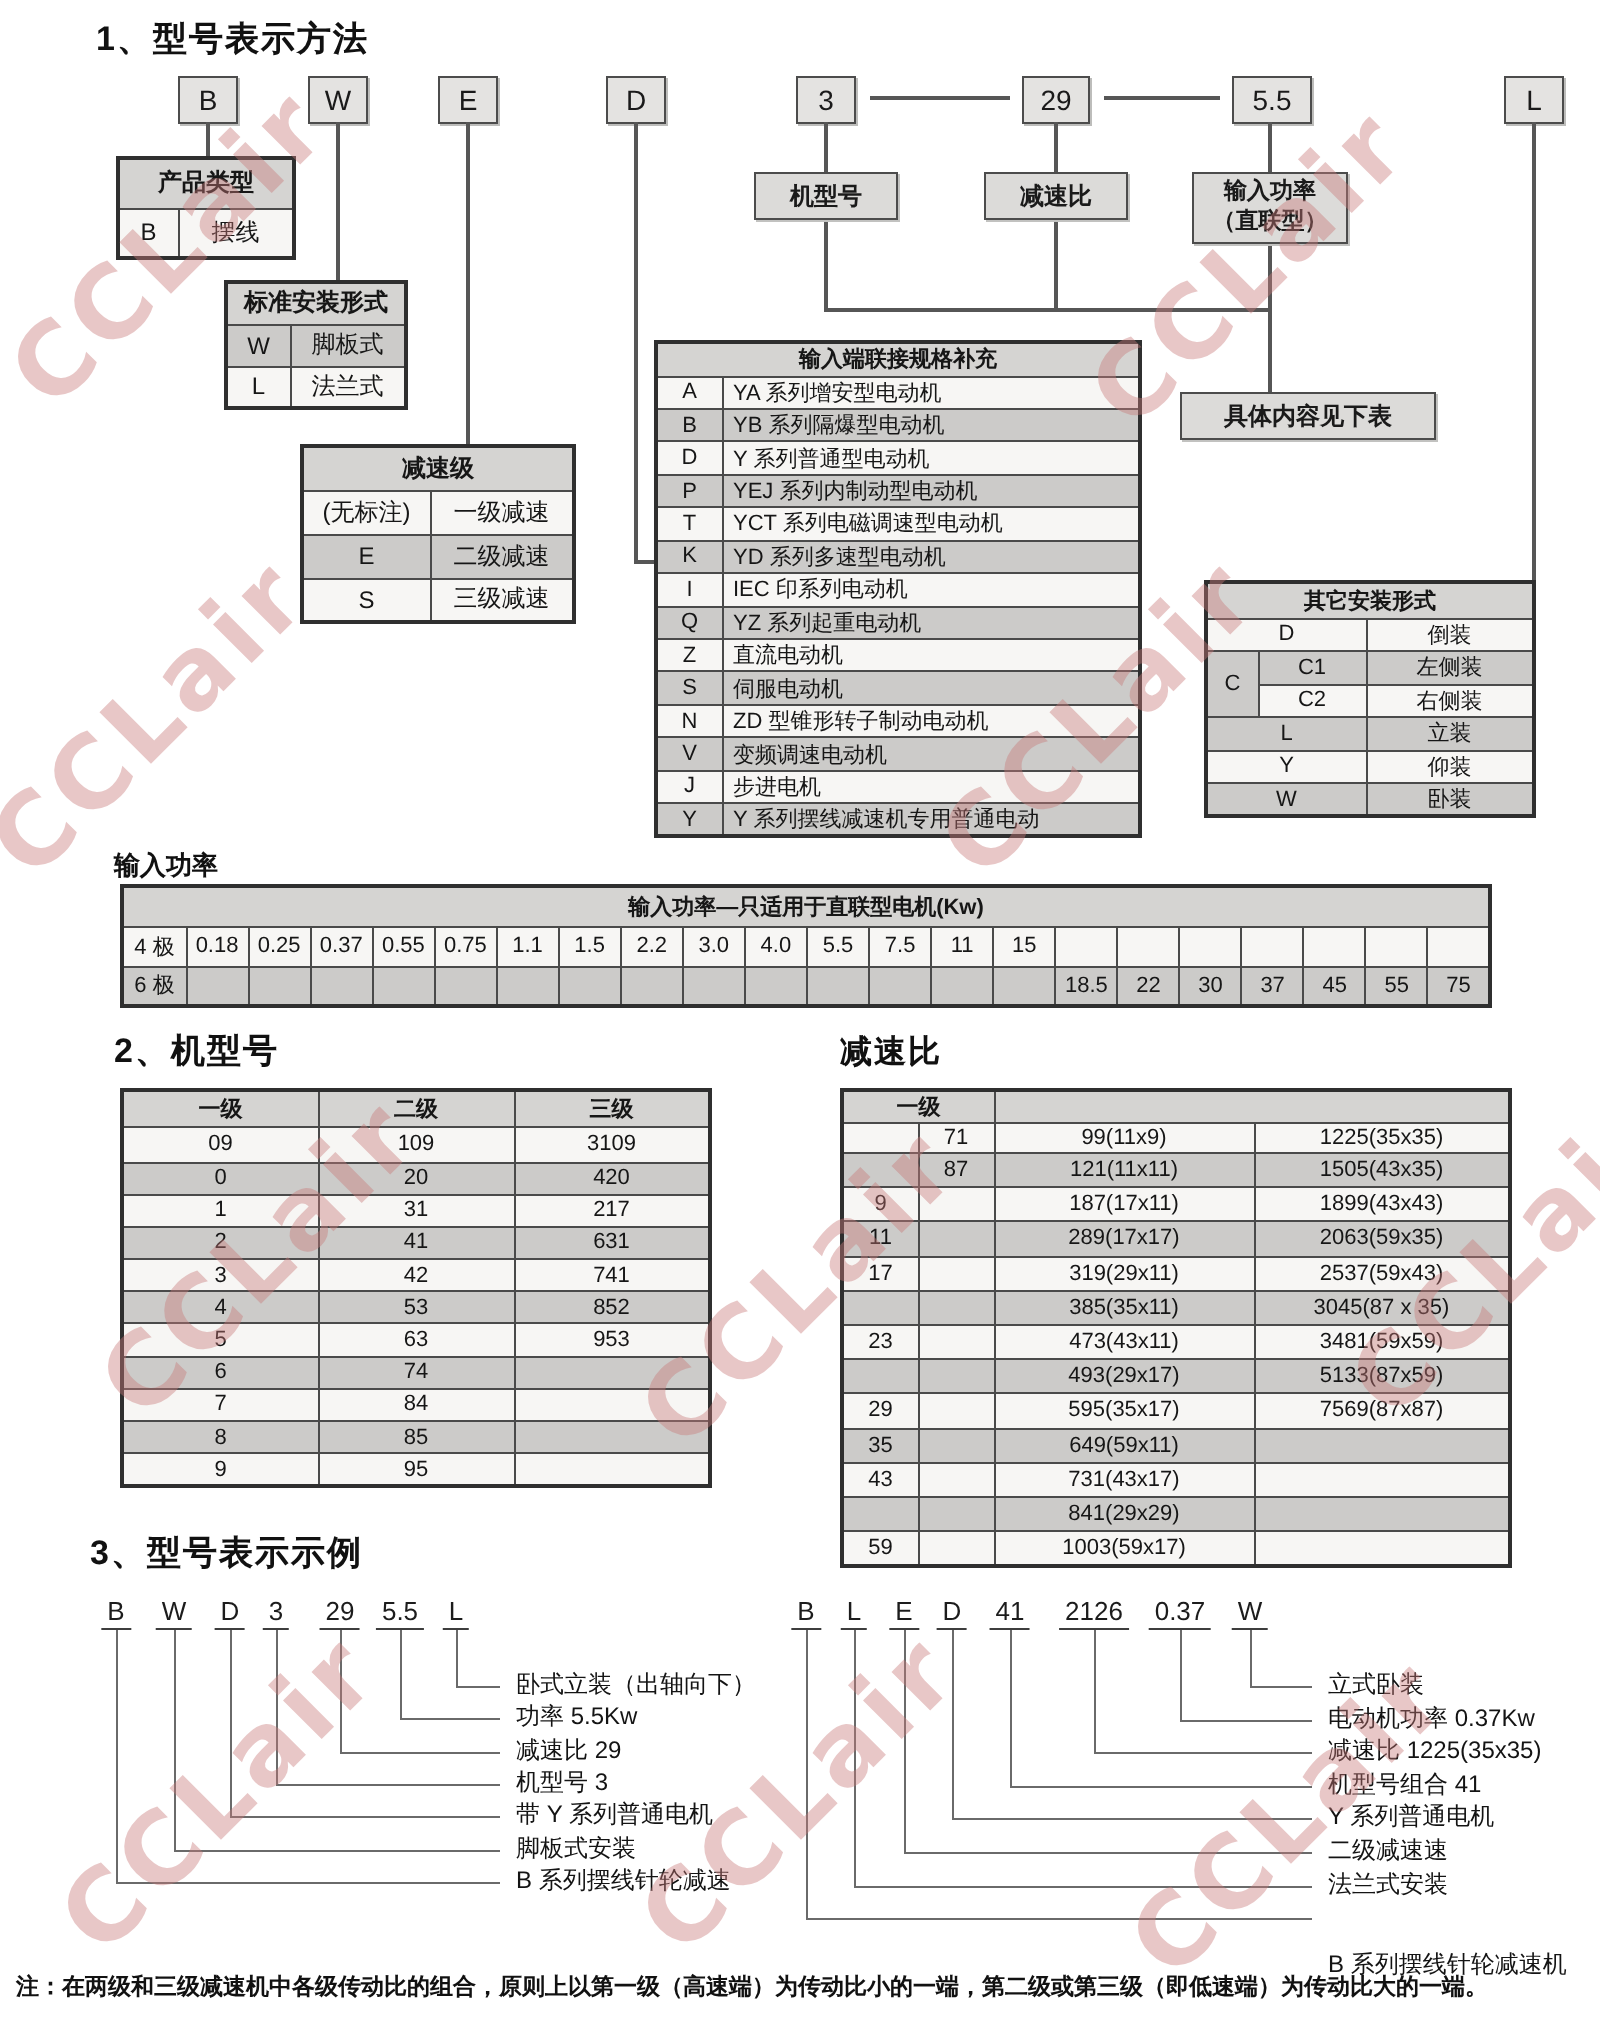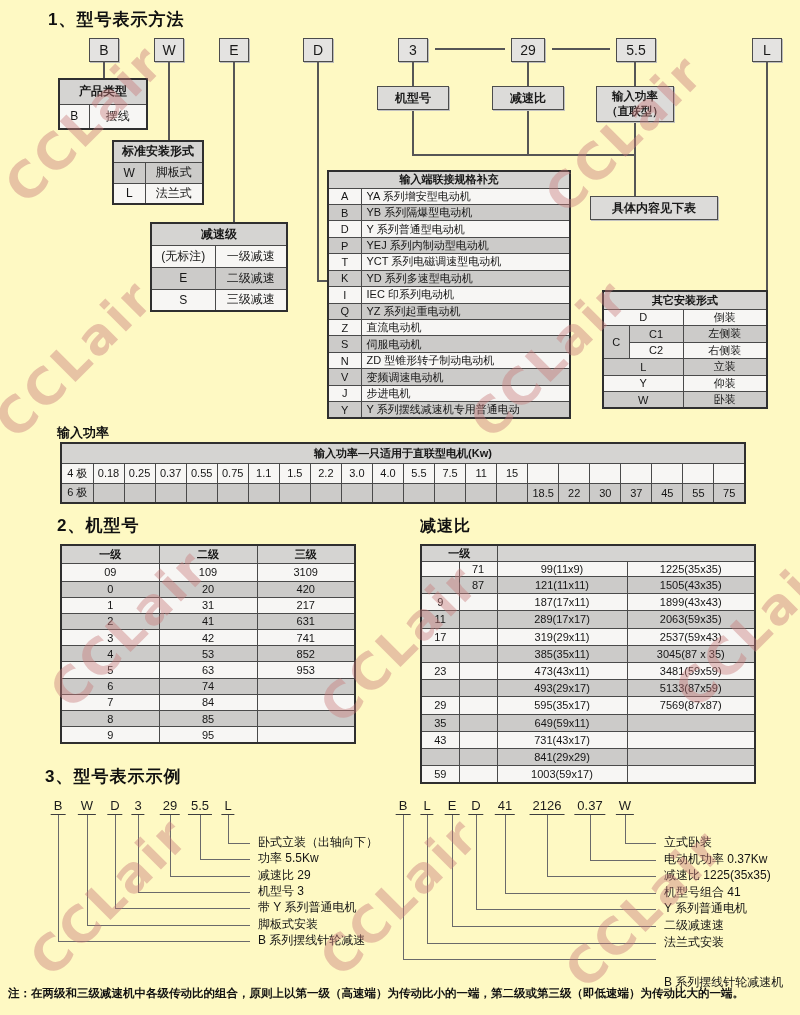--- a/index.html
+++ b/index.html
@@ -1,16 +1,16 @@
 <!DOCTYPE html>
 <html><head>
 <meta charset="utf-8">
 <style>
   html,body{margin:0;padding:0;background:#e8e8e6;}
-  #page{position:relative;width:800px;height:1015px;background:#fef9c3;overflow:hidden;
+  #page{position:relative;width:800px;height:1015px;background:#ffffff;overflow:hidden;
         font-family:"Liberation Sans","DejaVu Sans",sans-serif;color:#1b1b1b;}
   .title{position:absolute;font-weight:bold;font-size:17px;color:#111;white-space:nowrap;letter-spacing:1px;}
   .subtitle{position:absolute;font-weight:bold;font-size:16px;color:#111;white-space:nowrap;letter-spacing:1px;}
   .smallcap{position:absolute;font-weight:bold;font-size:13px;color:#111;white-space:nowrap;}
   .codebox{position:absolute;height:22px;background:#e4e3e1;border:1.5px solid #4c4c4c;
            text-align:center;line-height:22px;font-size:14px;color:#1a1a1a;box-shadow:1px 1px 0 #bdbdbb;}
   .lblbox{position:absolute;background:#dcdbd9;border:1.5px solid #4c4c4c;text-align:center;
           font-size:12px;font-weight:bold;color:#1a1a1a;white-space:nowrap;box-shadow:1px 1px 0 #c2c2c0;}
   .vline{position:absolute;width:1.5px;background:#565656;}
   .hline{position:absolute;height:1.5px;background:#565656;}

